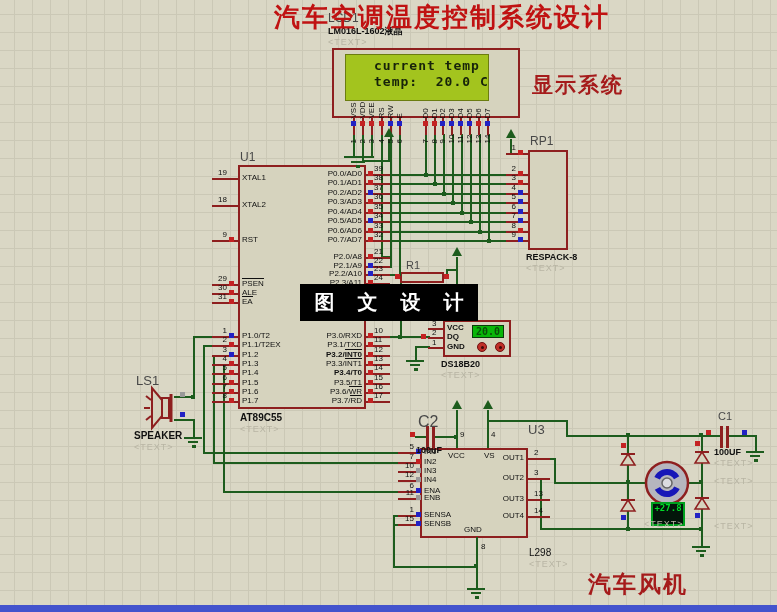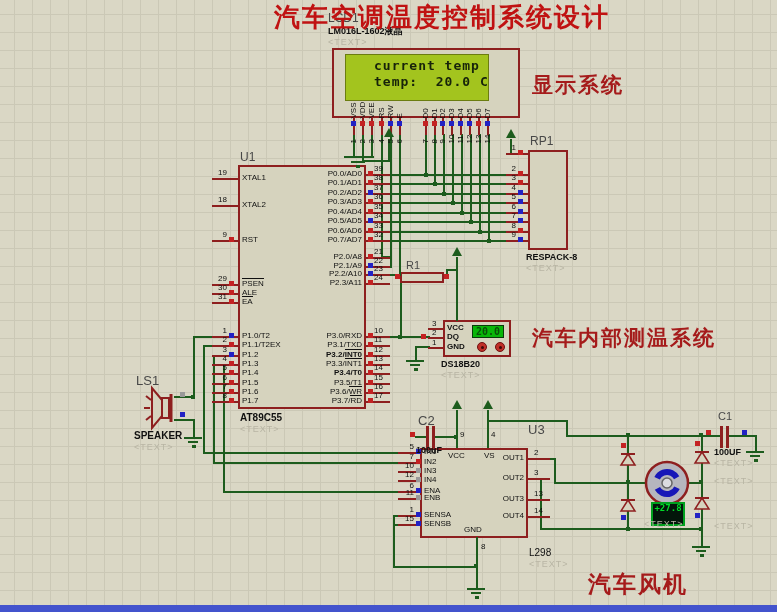--- a/index.html
+++ b/index.html
@@ -39,21 +39,20 @@
   .botbar{background:#4353cd;z-index:30}
   .svgbox{z-index:4}
 </style>
 </head>
 <body>
 
 <div id="board">
 
   <div class="cn" style="left:532px;top:71px;font-size:21px;letter-spacing:2px">显示系统</div>
   <div class="cn" style="left:274px;top:0;font-size:26px;letter-spacing:2px;color:#c01212">汽车空调温度控制系统设计</div>
-  <div class="cn" style="left:532px;top:324px;font-size:21px;letter-spacing:2px">汽车内部测温系统</div>
   <div class="cn" style="left:588px;top:569px;font-size:23px;letter-spacing:2px">汽车风机</div>
 
   <div class="ref" style="left:328px;top:11px">LCD1</div>
   <div class="part" style="left:328px;top:25px">LM016L-1602液晶</div>
   <div class="ttag" style="left:328px;top:37px">&lt;TEXT&gt;</div>
   <div class="chip" style="left:332px;top:48px;width:188px;height:70px"></div>
   <div class="lcdscr" style="left:345px;top:54px;width:144px;height:47px"></div>
   <div class="lcdtxt" style="left:374px;top:58px">current temp</div>
   <div class="lcdtxt" style="left:374px;top:74px">temp:  20.0 C</div>
 
@@ -89,21 +88,21 @@
     </svg>
   </div>
   <div class="part" style="left:134px;top:430px;font-size:10px">SPEAKER</div>
   <div class="ttag" style="left:134px;top:442px">&lt;TEXT&gt;</div>
 
   <div class="ref" style="left:528px;top:422px;font-size:13px">U3</div>
   <div class="chip" style="left:420px;top:448px;width:108px;height:90px"></div>
   <div class="part" style="left:529px;top:547px;font-weight:normal;font-size:10px">L298</div>
   <div class="ttag" style="left:529px;top:559px">&lt;TEXT&gt;</div>
 
-  <div class="ref" style="left:418px;top:413px;font-size:13px">C2</div>
+  <div class="ref" style="left:418px;top:413px;font-size:16px">C2</div>
   <div class="part" style="left:416px;top:445px">100uF</div>
   <div class="ref" style="left:718px;top:410px;font-size:11px">C1</div>
   <div class="part" style="left:714px;top:447px">100UF</div>
   <div class="ttag" style="left:714px;top:458px">&lt;TEXT&gt;</div>
 
   <div class="svgbox" style="left:643px;top:459px">
     <svg width="48" height="48" viewBox="0 0 48 48">
       <circle cx="24" cy="24" r="21" fill="#b6b6be" stroke="#8e1f1f" stroke-width="2.5"></circle>
       <circle cx="24" cy="24" r="11" fill="none" stroke="#1717b8" stroke-width="6" stroke-dasharray="24 10.5" transform="rotate(25 24 24)"></circle>
       <circle cx="24" cy="24" r="5" fill="#dcdce0" stroke="#666" stroke-width="1.5"></circle>
@@ -132,20 +131,21 @@
         <polygon points="2,14 16,14 9,3" fill="#d6d3be" stroke="#8e1f1f" stroke-width="1.5"></polygon>
       </svg>
   </div>
   <div class="svgbox" style="left:693px;top:495px">
     <svg width="18" height="16" viewBox="0 0 18 16">
         <line x1="2" y1="3" x2="16" y2="3" stroke="#8e1f1f" stroke-width="2"></line>
         <polygon points="2,14 16,14 9,3" fill="#d6d3be" stroke="#8e1f1f" stroke-width="1.5"></polygon>
       </svg>
   </div>
 
+  <div class="wm" style="left:300px;top:284px;width:178px;height:37px">图 文 设 计</div>
 
   <div class="botbar" style="left:0;top:605px;width:777px;height:7px"></div>
 <div class="stub" style="left: 212px; top: 178px; width: 26px; height: 2px;"></div>
     <div class="pnum" style="left: 210px; top: 168px; width: 17px; text-align: right;">19</div>
     <div class="pname" style="left: 242px; top: 173px;">XTAL1</div>
     <div class="stub" style="left: 212px; top: 205px; width: 26px; height: 2px;"></div>
     <div class="pnum" style="left: 210px; top: 195px; width: 17px; text-align: right;">18</div>
     <div class="pname" style="left: 242px; top: 200px; text-align: right;">XTAL2</div>
     <div class="stub" style="left: 212px; top: 240px; width: 26px; height: 2px;"></div>
     <div class="pnum" style="left: 210px; top: 230px; width: 17px; text-align: right;">9</div>

